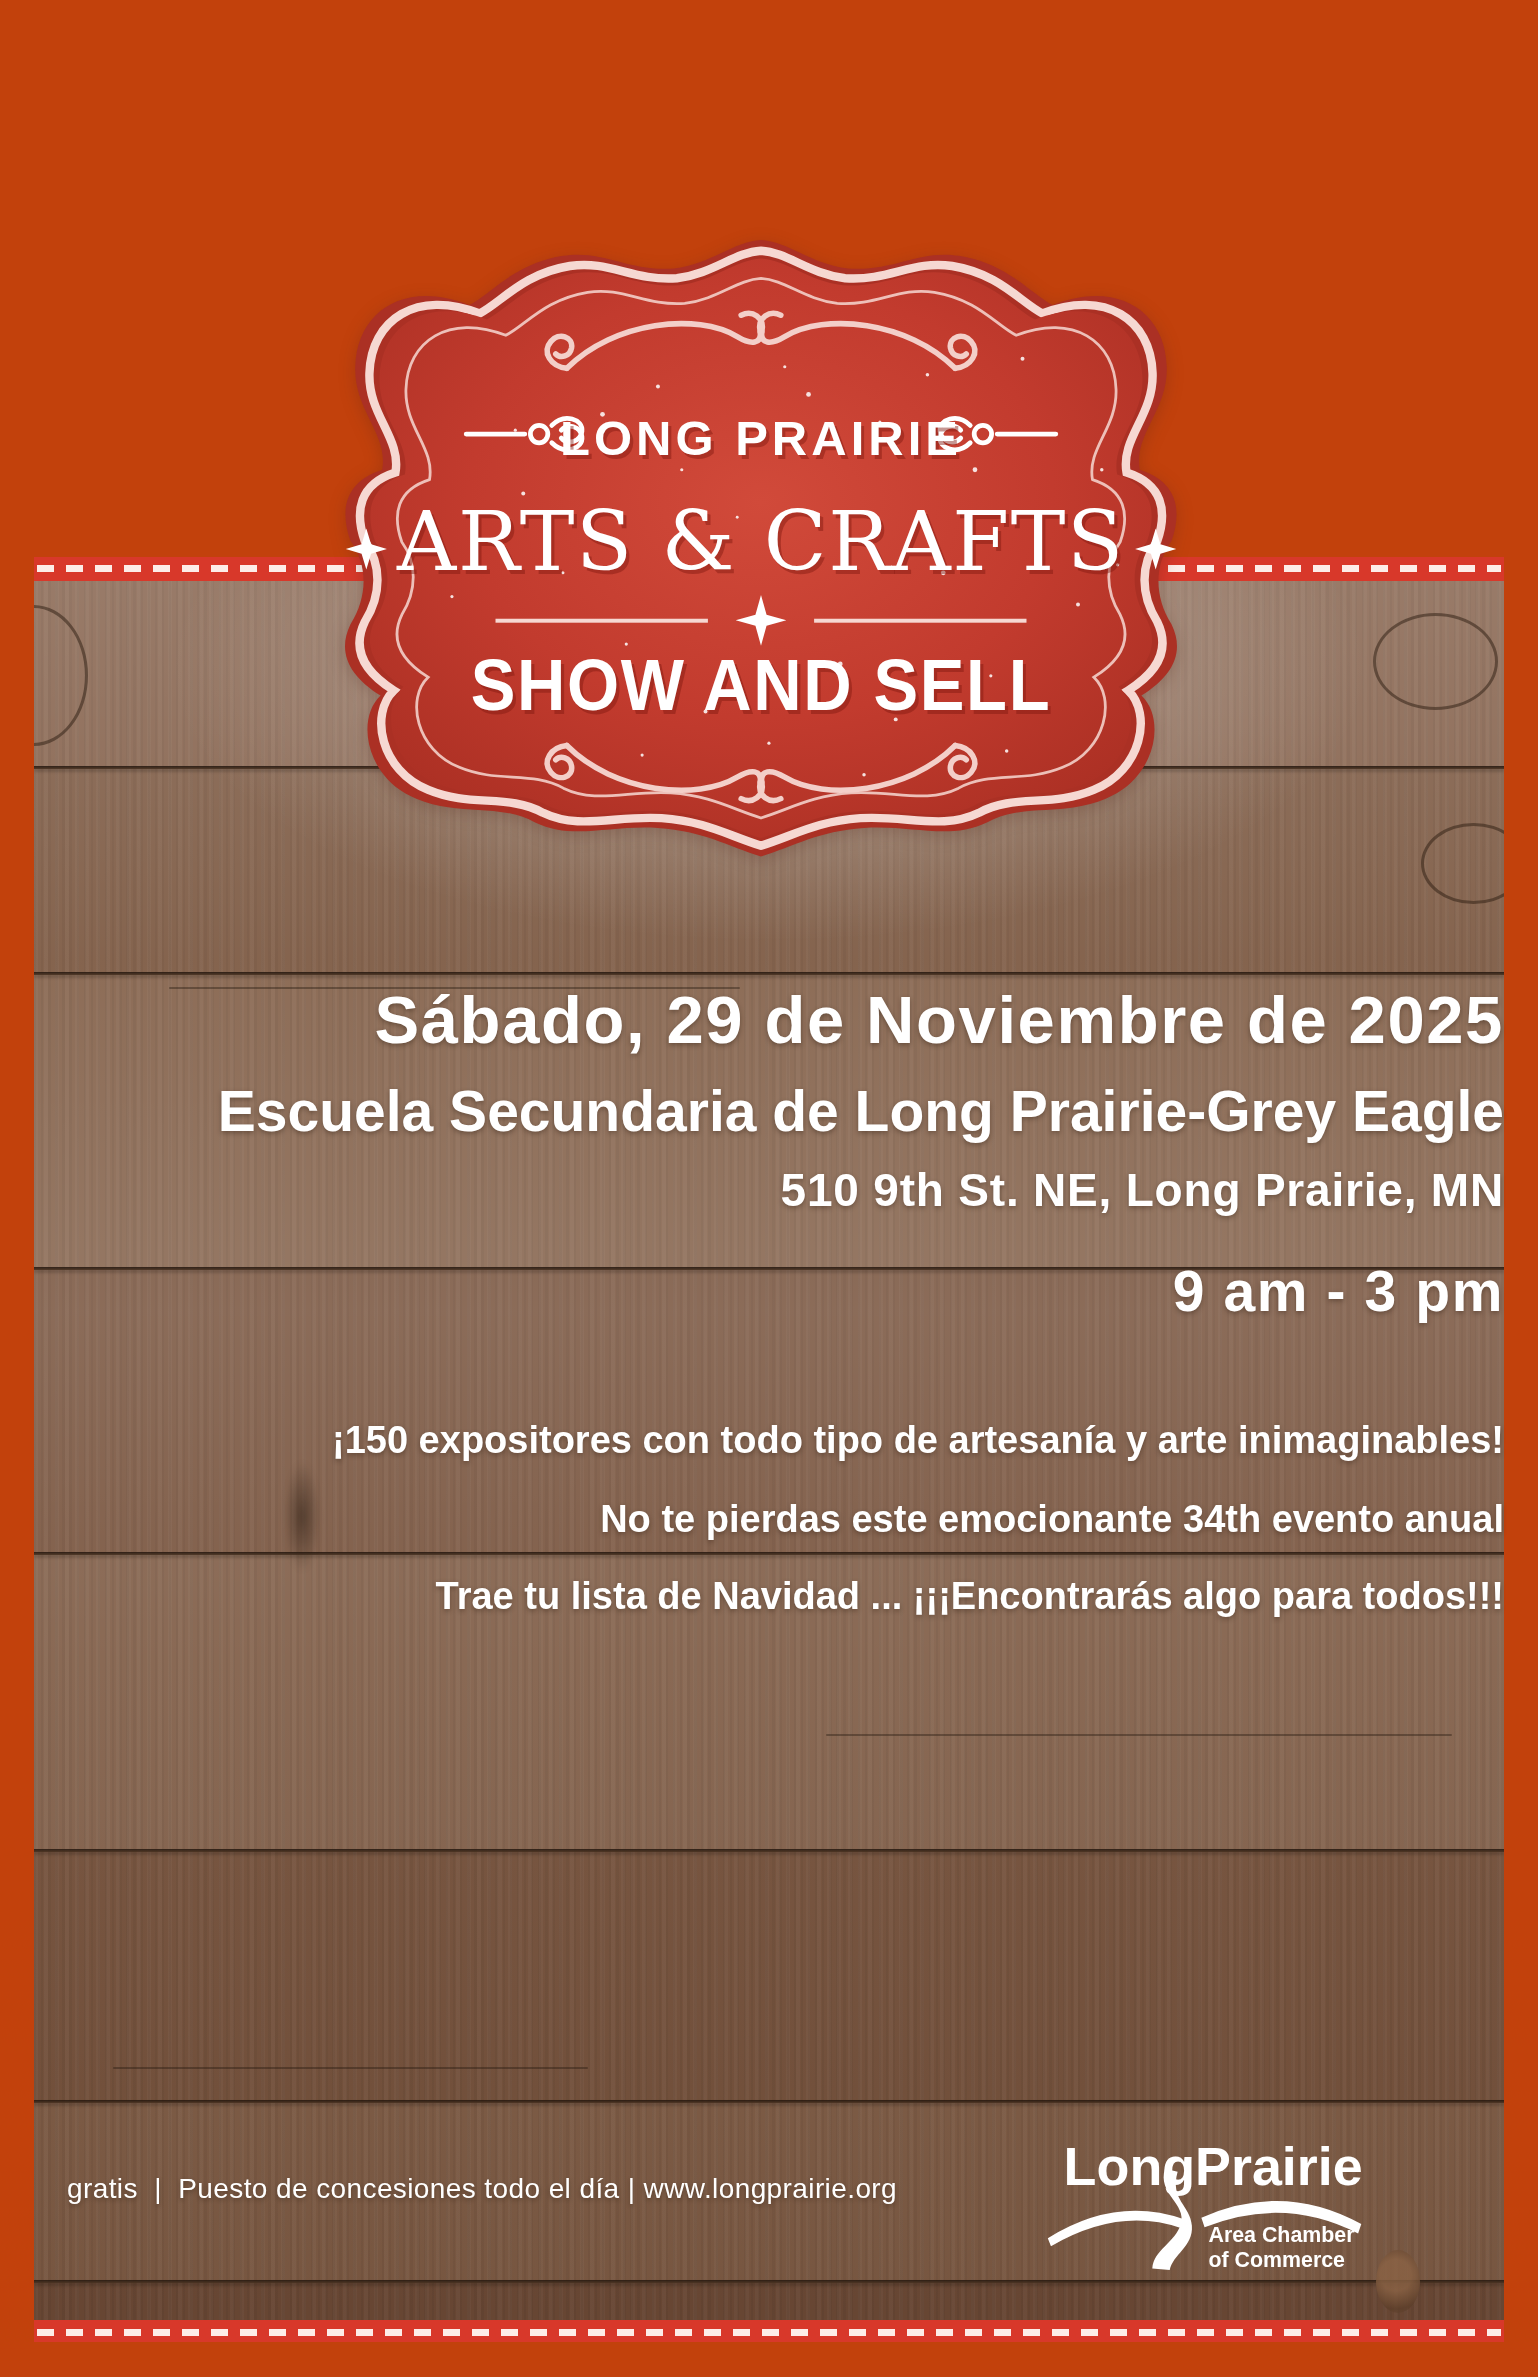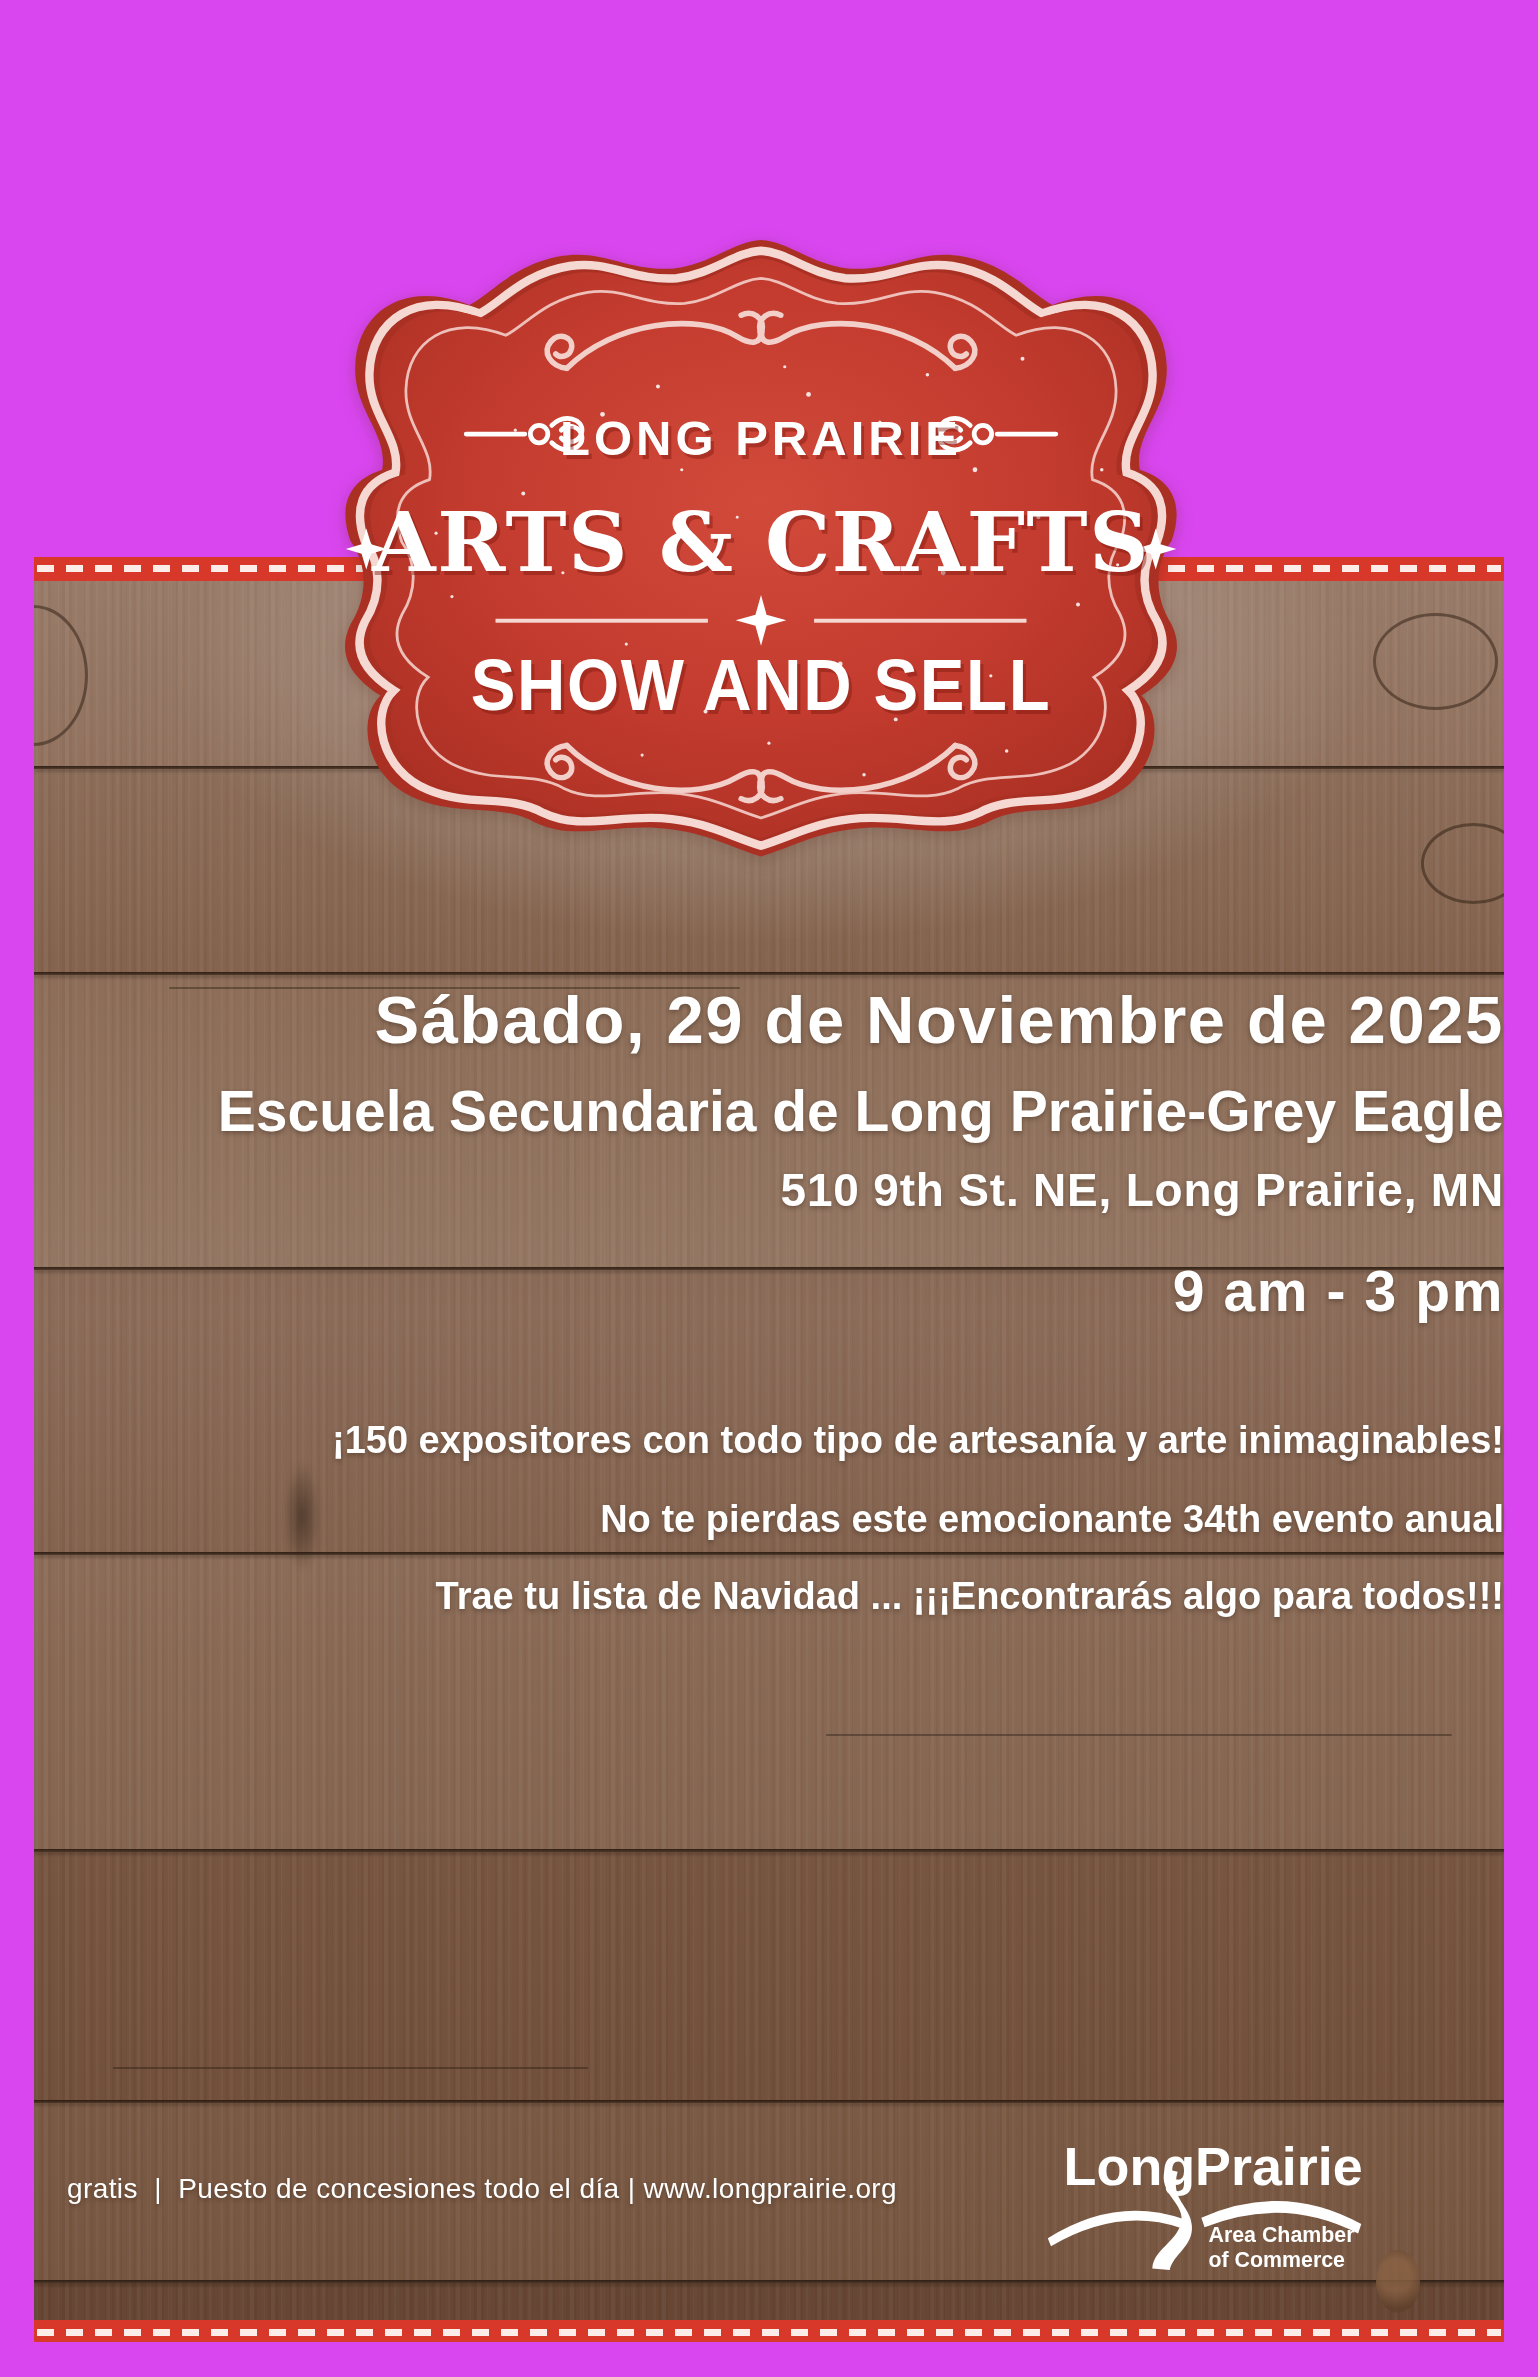--- a/index.html
+++ b/index.html
@@ -1,17 +1,17 @@
 <!DOCTYPE html>
 <html style="font-size:12.7px"><head>
 <meta charset="utf-8">
 <style>
   html,body{margin:0;padding:0;background:#ffffff;}
   #poster{
-    position:relative;width:1538px;height:2377px;background:#d946ef;overflow:hidden;
+    position:relative;width:1538px;height:2377px;background:#c2410c;overflow:hidden;
     font-family:"Liberation Sans",sans-serif;
   }
   .abs{position:absolute;}
 
   
   .ribbon{left:34px;width:1470px;background:#d8382a;}
   .ribbon-top{top:557px;height:24px;}
   .ribbon-bottom{top:2320px;height:22px;}
   .ribbon .dashes{
     height:7.1px;margin:0 3.2px;
@@ -43,21 +43,21 @@
     background:radial-gradient(circle at 45% 40%, #8a6244 0 35%, #5d3f2a 75%, rgba(93,63,42,0) 100%);
     opacity:.8;}
   .smudge{border-radius:45%;background:radial-gradient(closest-side, rgba(40,26,16,.55), rgba(40,26,16,0));filter:blur(2.4px);}
 
   
   #badge{left:325px;top:232px;width:872px;height:634px;filter:drop-shadow(0 4.8px 8px rgba(80,30,20,.25));}
   #badge svg{position:absolute;left:0;top:0;}
   .badge-text{left:0;width:872px;text-align:center;color:#ffffff;
     text-shadow:3.2px 4px 0 rgba(128,24,16,.45);}
   .badge-top-label{top:178px;font-size:49px;font-weight:700;letter-spacing:4px;}
-  .badge-title{top:262px;font-size:82px;font-weight:700;letter-spacing:1.6px;
+  .badge-title{top:262px;font-size:82px;font-weight:400;letter-spacing:1.6px;
     font-family:"DejaVu Serif",serif;}
   .badge-subtitle{top:414px;font-size:67px;font-weight:700;letter-spacing:1.6px;transform:scaleY(1.08);}
 
   
   .center-line{left:34px;width:1470px;text-align:right;color:#ffffff;
     text-shadow:0 2.4px 5.5px rgba(45,28,14,.4);}
   .date-line{top:981px;font-size:67px;font-weight:700;letter-spacing:1.6px;}
   .venue-line{top:1078px;font-size:57px;font-weight:700;}
   .address-line{top:1163px;font-size:46px;font-weight:700;letter-spacing:0.8px;}
   .time-line{top:1258px;font-size:57px;font-weight:700;letter-spacing:1.6px;}

